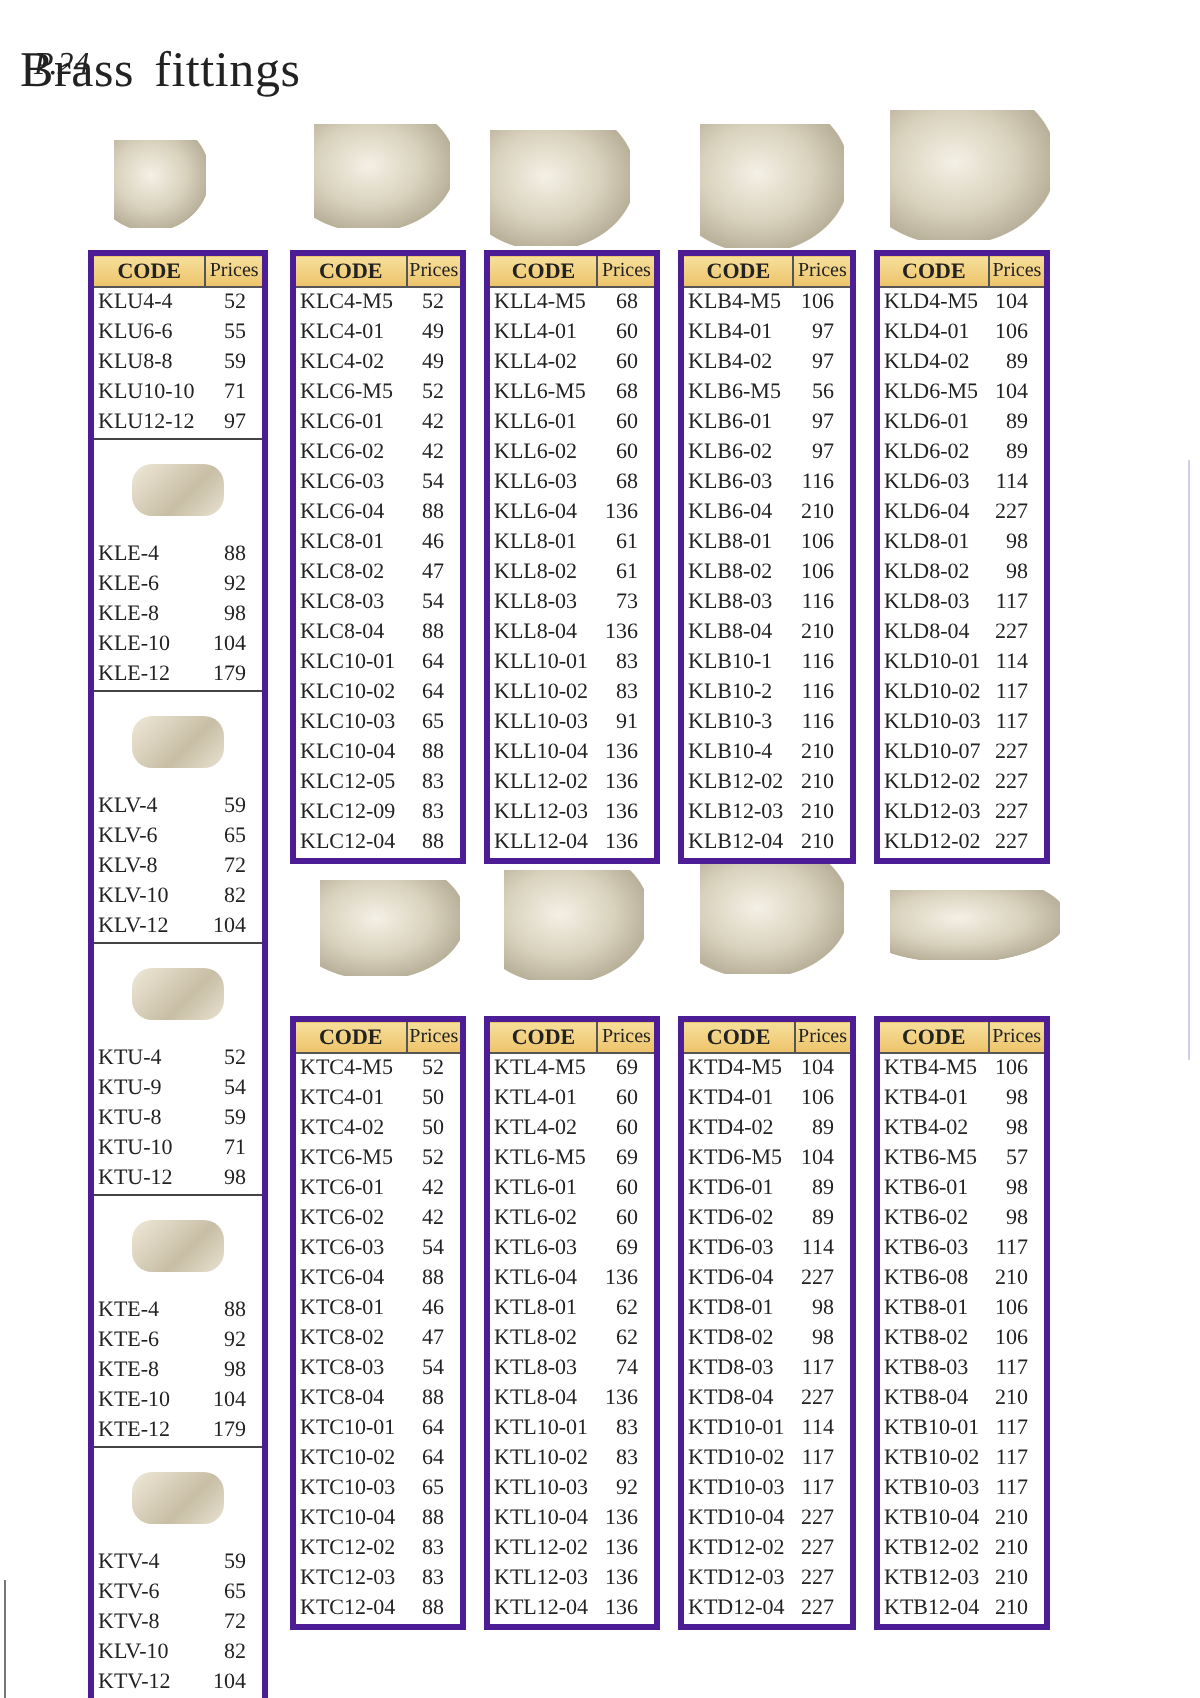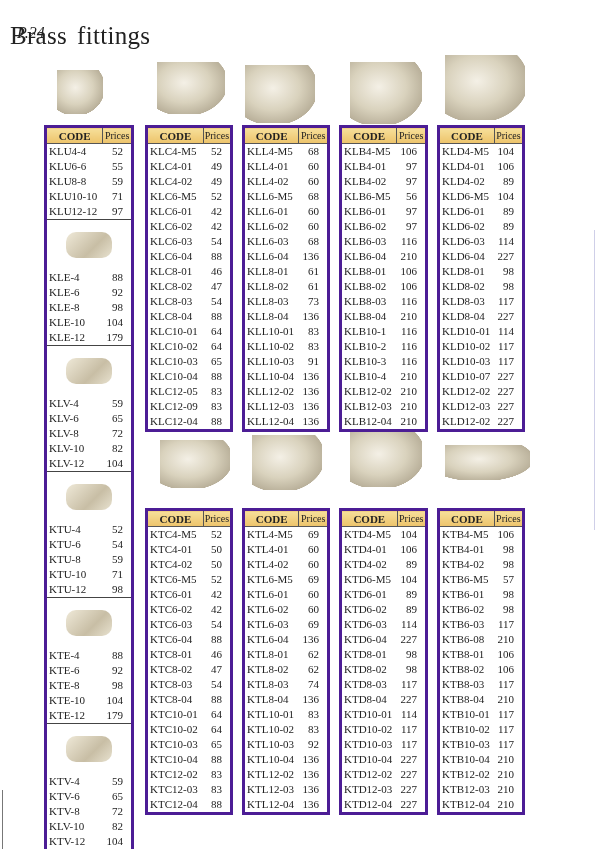--- a/index.html
+++ b/index.html
@@ -121,21 +121,21 @@
       <tr class="sep">
         <td colspan="2">
           <span class="sep-img"></span>
         </td>
       </tr>
       <tr>
         <td>KTU-4</td>
         <td class="p">52</td>
       </tr>
       <tr>
-        <td>KTU-6</td>
+        <td>KTU-9</td>
         <td class="p">54</td>
       </tr>
       <tr>
         <td>KTU-8</td>
         <td class="p">59</td>
       </tr>
       <tr>
         <td>KTU-10</td>
         <td class="p">71</td>
       </tr>

